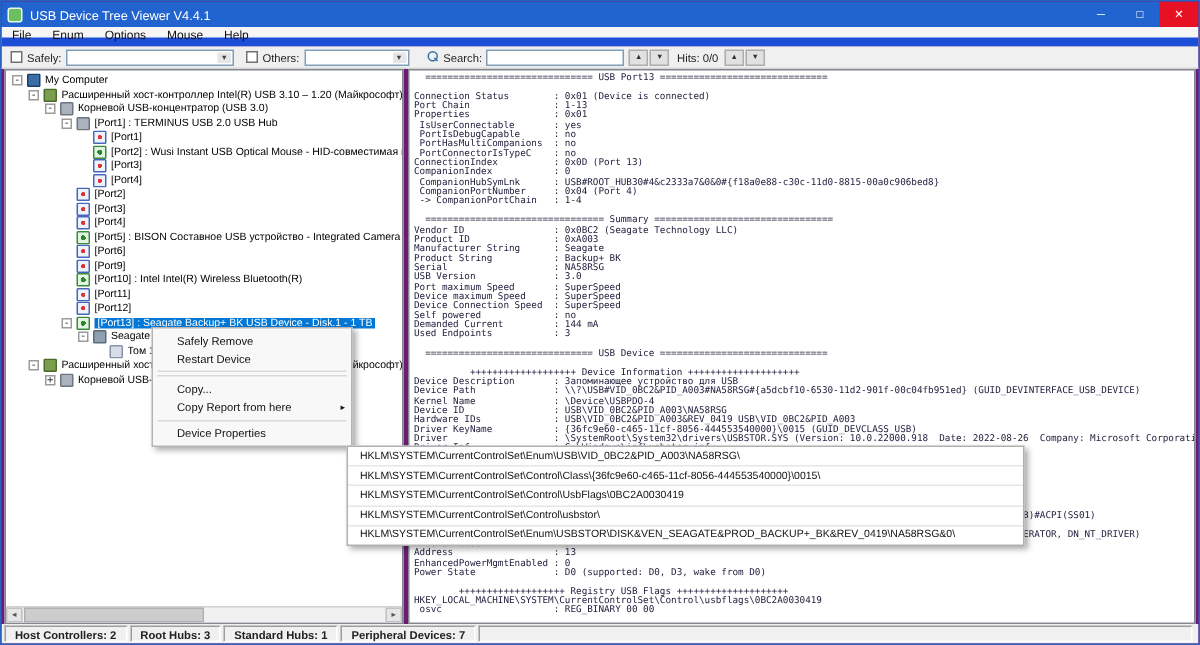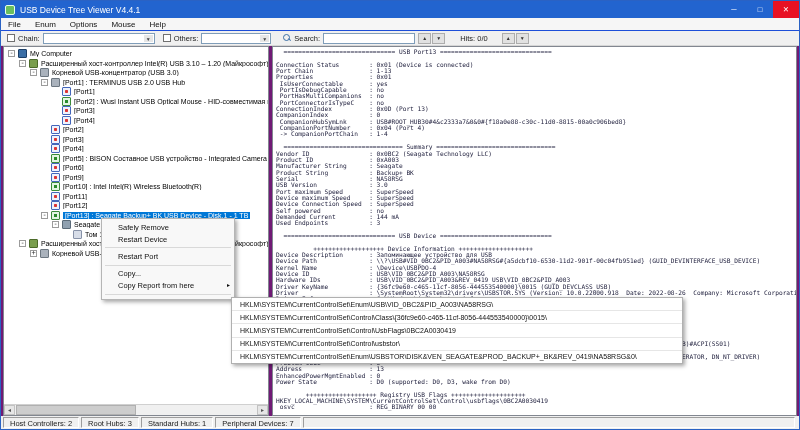--- a/index.html
+++ b/index.html
@@ -11,39 +11,39 @@
   #titlebar{position:absolute;left:0;top:0;right:0;height:17px;
     background:var(--titlebar,#2264cf);display:flex;align-items:center;color:#fff;}
   #appicon{width:10px;height:10px;margin:0 5px 0 4px;background:#6abf5e;
     border:1px solid #e8ffe8;border-radius:2px;}
   #title{font-size:8.5px;flex:1;white-space:nowrap;overflow:hidden;}
   .winbtn{width:26px;height:17px;display:flex;align-items:center;justify-content:center;
     font-size:7.5px;color:#fff;}
   #btn-close{background:var(--closebtn,#e81123);}
   
   #menubar{position:absolute;left:0;top:17px;right:0;height:13px;background:#f6f6f6;
-    display:flex;align-items:flex-end;border-bottom:1px solid #1d4ed8;}
+    display:flex;align-items:flex-start;border-bottom:6px solid #1d4ed8;}
   .menuitem{font-size:8px;padding:1px 7px;color:#111;}
   
   #toolbar{position:absolute;left:0;top:30px;right:0;height:15px;background:#f0f0f0;
     display:flex;align-items:center;padding:0 4px;border-bottom:1px solid #d6d6d6;
     font-size:7.5px;color:#222;white-space:nowrap;}
   .chk{width:8px;height:8px;border:1px solid #707070;background:#fff;margin:0 3px 0 2px;flex:0 0 auto;}
   .combo{height:11px;border:1px solid #7f9db9;background:#fff;position:relative;margin:0 6px 0 3px;flex:0 0 auto;}
   .combo .arrow{position:absolute;right:1px;top:1px;bottom:1px;width:9px;background:#e6e6e6;
     font-size:5px;line-height:9px;text-align:center;color:#444;}
   #combo-drives{width:112px;} #combo-others{width:70px;}
   .mag{width:8px;height:8px;position:relative;margin:0 3px 0 6px;flex:0 0 auto;}
   .mag::before{content:"";position:absolute;left:0;top:0;width:5px;height:5px;border:1.3px solid #3a6ea5;border-radius:50%;}
   .mag::after{content:"";position:absolute;left:4.5px;top:4.5px;width:3px;height:1.4px;background:#3a6ea5;transform:rotate(45deg);}
   #search-input{height:11px;width:92px;border:1px solid #7f9db9;font-size:7px;padding:0 2px;margin:0 3px;
     font-family:"Liberation Sans",sans-serif;}
   .tbtn{width:13px;height:11px;border:1px solid #adadad;background:#e1e1e1;font-size:5px;
     line-height:9px;text-align:center;color:#333;margin-right:1px;flex:0 0 auto;}
-  .hits{margin:0 14px;}
+  .hits{margin:0 4px;}
   
   #leftpanel{position:absolute;left:2px;top:45px;width:266px;bottom:13px;background:#fff;
     border:1px solid #828790;overflow:hidden;}
   #tree{position:absolute;left:0;top:0;right:0;bottom:11px;overflow:hidden;padding:2px 0 0 1px;}
   .trow{display:flex;align-items:center;height:9.5px;white-space:nowrap;overflow:hidden;
     font-size:7px;color:#000;}
   .toggle{width:7px;height:7px;border:1px solid #9b9b9b;background:#fff;font-size:7px;
     line-height:5px;text-align:center;margin-right:3px;flex:0 0 auto;color:#333;
     font-family:"DejaVu Sans Mono",monospace;}
   .tspacer{width:10px;flex:0 0 auto;}
@@ -77,21 +77,21 @@
   .cmi .sub{position:absolute;right:4px;top:1.6px;font-size:6px;}
   .csep{height:1px;background:#d9d9d9;margin:2px 3px;}
   
   #submenu{position:absolute;left:230px;top:296px;width:452px;background:#fff;
     border:1px solid #b0b0b0;box-shadow:2px 2px 4px rgba(0,0,0,.35);z-index:11;}
   .smi{font-size:7px;color:#111;padding:2.6px 8px;white-space:nowrap;overflow:hidden;
     border-bottom:1px solid #e6e6e6;}
   .smi:last-child{border-bottom:none;}
   
   #statusbar{position:absolute;left:0;right:0;bottom:0;height:13px;background:#f0f0f0;
-    display:flex;align-items:stretch;padding:1px 2px;}
+    display:flex;align-items:stretch;padding:1px 2px;font-weight:bold;}
   .seg{font-size:7.5px;color:#222;padding:1px 6px;margin-right:2px;
     border:1px solid;border-color:#9d9d9d #fff #fff #9d9d9d;white-space:nowrap;}
   .seg.fill{flex:1;}
 </style>
 </head>
 <body>
 
 <div id="win">
 
   <div id="titlebar">
@@ -105,21 +105,21 @@
   <div id="menubar">
       <span class="menuitem">File</span>
       <span class="menuitem">Enum</span>
       <span class="menuitem">Options</span>
       <span class="menuitem">Mouse</span>
       <span class="menuitem">Help</span>
     </div>
 
   <div id="toolbar">
     <span class="chk"></span>
-    <span>Chain:</span>
+    <span>Safely:</span>
     <span class="combo" id="combo-drives">
       <span></span>
       <span class="arrow">▼</span>
     </span>
     <span class="chk"></span>
     <span>Others:</span>
     <span class="combo" id="combo-others">
       <span></span>
       <span class="arrow">▼</span>
     </span>
@@ -317,25 +317,25 @@
  osvc                    : REG_BINARY 00 00
 
         ------------------- Connection Information --------------------
 Connection Index         : 0x0D (Port 13)</pre>
   </div>
 
   <div id="ctxmenu">
       <div class="cmi">Safely Remove</div>
       <div class="cmi">Restart Device</div>
       <div class="csep"></div>
-      <div class="cmi">Restart Port</div>
       <div class="csep"></div>
       <div class="cmi">Copy...</div>
       <div class="cmi">Copy Report from here<span class="sub">▸</span></div>
       <div class="csep"></div>
+      <div class="cmi">Device Properties</div>
     </div>
 
   <div id="submenu">
       <div class="smi">HKLM\SYSTEM\CurrentControlSet\Enum\USB\VID_0BC2&amp;PID_A003\NA58RSG\</div>
       <div class="smi">HKLM\SYSTEM\CurrentControlSet\Control\Class\{36fc9e60-c465-11cf-8056-444553540000}\0015\</div>
       <div class="smi">HKLM\SYSTEM\CurrentControlSet\Control\UsbFlags\0BC2A0030419</div>
       <div class="smi">HKLM\SYSTEM\CurrentControlSet\Control\usbstor\</div>
       <div class="smi">HKLM\SYSTEM\CurrentControlSet\Enum\USBSTOR\DISK&amp;VEN_SEAGATE&amp;PROD_BACKUP+_BK&amp;REV_0419\NA58RSG&amp;0\</div>
     </div>
 

